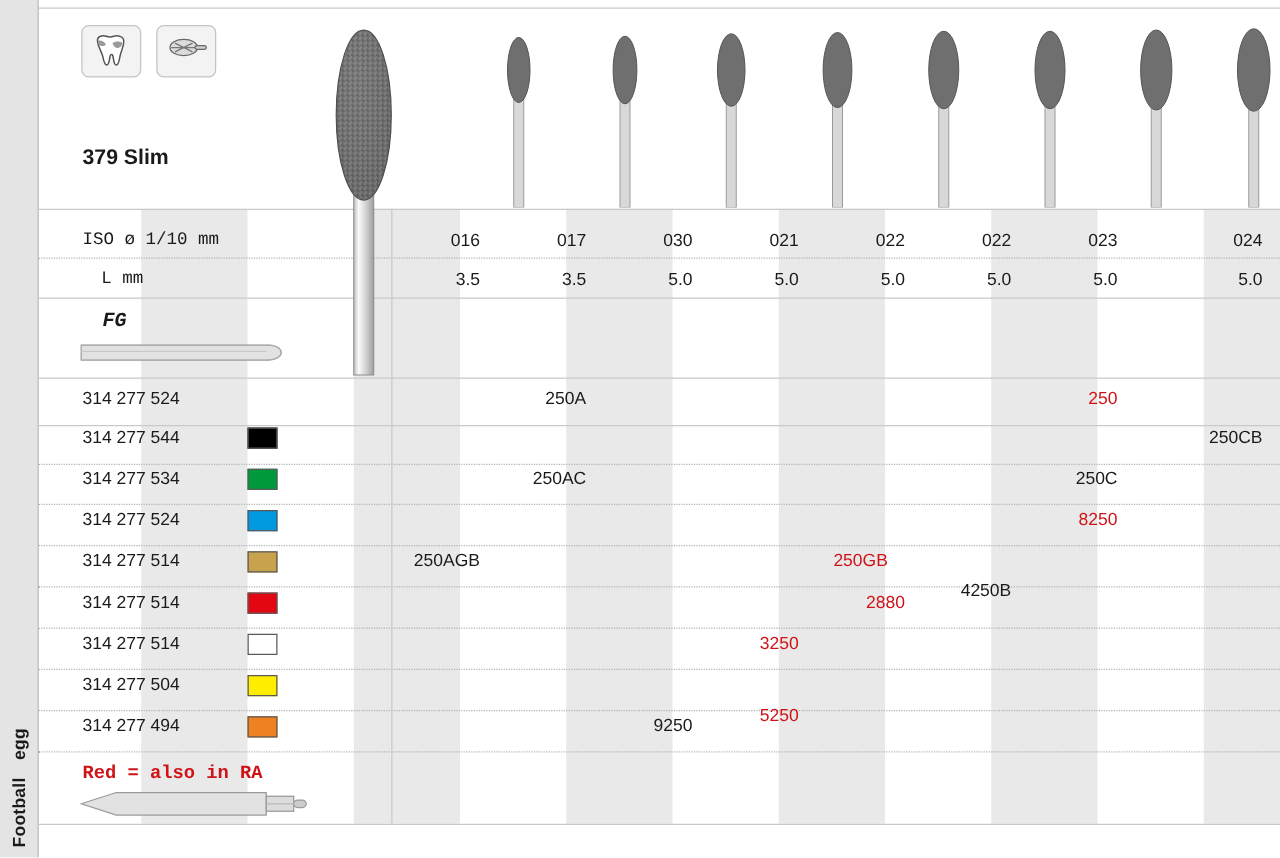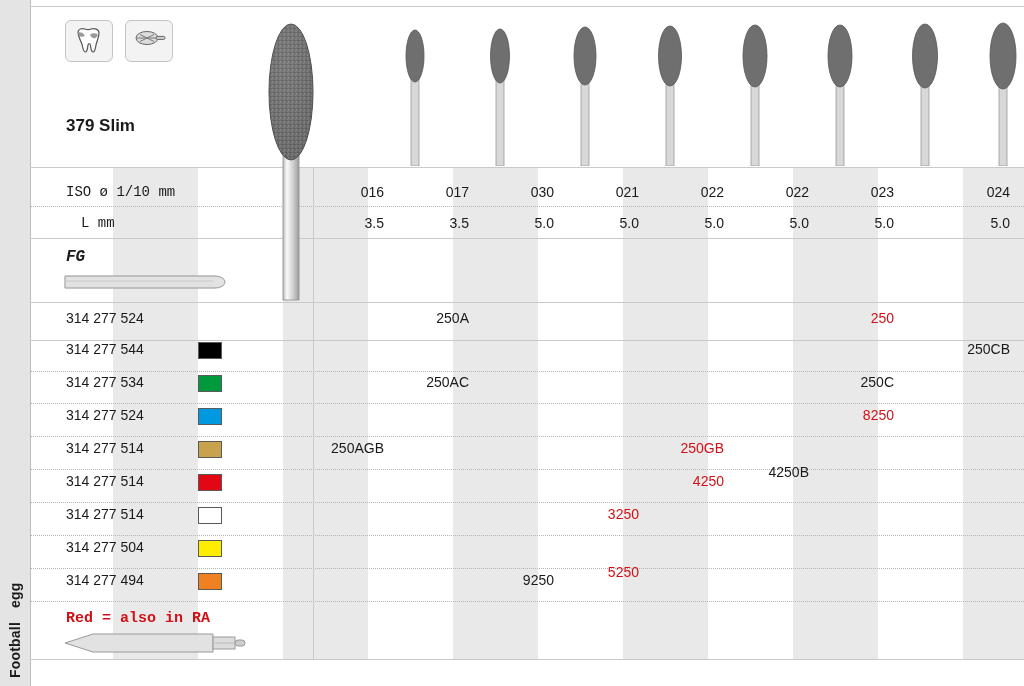--- a/index.html
+++ b/index.html
@@ -167,21 +167,21 @@
     </div>
     <div class="shankwrap" style="left:958px;top:16px;">
       <svg width="30" height="150" viewBox="0 0 30 150">
         <rect x="11" y="58" width="8" height="92" fill="#d8d8d8" stroke="#9a9a9a" stroke-width="0.8"></rect>
         <ellipse cx="15" cy="40" rx="13" ry="33" fill="#6f6f6f" stroke="#555" stroke-width="0.8"></ellipse>
       </svg>
     </div>
 
     <div class="label" style="left:36px;top:184px;">ISO ø 1/10 mm</div>
     <div class="label" style="left:51px;top:215px;">L mm</div>
-    <div class="label italic-b" style="left:36px;top:248px;font-size:16px;">FG</div>
+    <div class="label italic-b" style="left:52px;top:248px;font-size:16px;">FG</div>
 
     <div class="shankwrap" style="left:33px;top:270px;">
       <svg width="180" height="24" viewBox="0 0 180 24">
         <path d="M2 6 h150 a10 6 0 0 1 0 12 h-150 z" fill="#e2e2e2" stroke="#9a9a9a" stroke-width="1"></path>
         <path d="M2 6 h150 a10 6 0 0 1 0 12 h-150 z" fill="none" stroke="#b5b5b5" stroke-width="0.5"></path>
         <line x1="2" y1="11" x2="150" y2="11" stroke="#c9c9c9" stroke-width="1"></line>
       </svg>
     </div>
 
     <div class="shankwrap" style="left:33px;top:630px;">
@@ -224,24 +224,24 @@
         <div class="cell" style="left: 36px; top: 374px;">314 277 534</div>
         <div class="swatch" style="left: 168px; top: 375px; background: rgb(0, 154, 61);"></div>
         <div class="cell r" style="left: 368px; top: 374px; width: 71px;">250AC</div>
         <div class="cell r" style="left: 793px; top: 374px; width: 71px;">250C</div>
         <div class="cell" style="left: 36px; top: 407px;">314 277 524</div>
         <div class="swatch" style="left: 168px; top: 408px; background: rgb(0, 153, 224);"></div>
         <div class="cell r red" style="left: 793px; top: 407px; width: 71px;">8250</div>
         <div class="cell" style="left: 36px; top: 440px;">314 277 514</div>
         <div class="swatch" style="left: 168px; top: 441px; background: rgb(201, 162, 77);"></div>
         <div class="cell r" style="left: 283px; top: 440px; width: 71px;">250AGB</div>
-        <div class="cell r red" style="left: 623px; top: 440px; width: 71px;">250GB</div>
+        <div class="cell r red" style="left: 623px; top: 440px; width: 71px; text-align: center;">250GB</div>
         <div class="cell" style="left: 36px; top: 473px;">314 277 514</div>
         <div class="swatch" style="left: 168px; top: 474px; background: rgb(227, 6, 19);"></div>
-        <div class="cell r red" style="left: 623px; top: 473px; width: 71px;">4250</div>
+        <div class="cell r red" style="left: 623px; top: 473px; width: 71px;">2880</div>
         <div class="cell r" style="left: 708px; top: 464px; width: 71px;">4250B</div>
         <div class="cell" style="left: 36px; top: 506px;">314 277 514</div>
         <div class="swatch" style="left: 168px; top: 507px; background: rgb(255, 255, 255);"></div>
         <div class="cell r red" style="left: 538px; top: 506px; width: 71px;">3250</div>
         <div class="cell" style="left: 36px; top: 539px;">314 277 504</div>
         <div class="swatch" style="left: 168px; top: 540px; background: rgb(255, 237, 0);"></div>
         <div class="cell r red" style="left: 538px; top: 564px; width: 71px;">5250</div>
         <div class="cell" style="left: 36px; top: 572px;">314 277 494</div>
         <div class="swatch" style="left: 168px; top: 573px; background: rgb(240, 129, 34);"></div>
         <div class="cell r" style="left: 453px; top: 572px; width: 71px;">9250</div>

